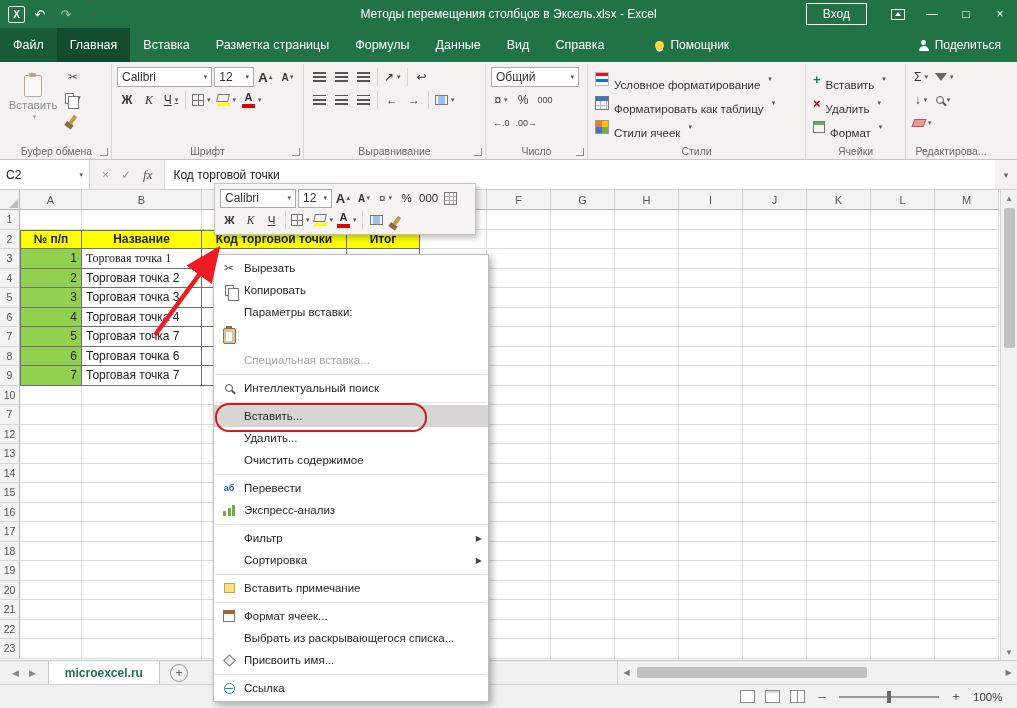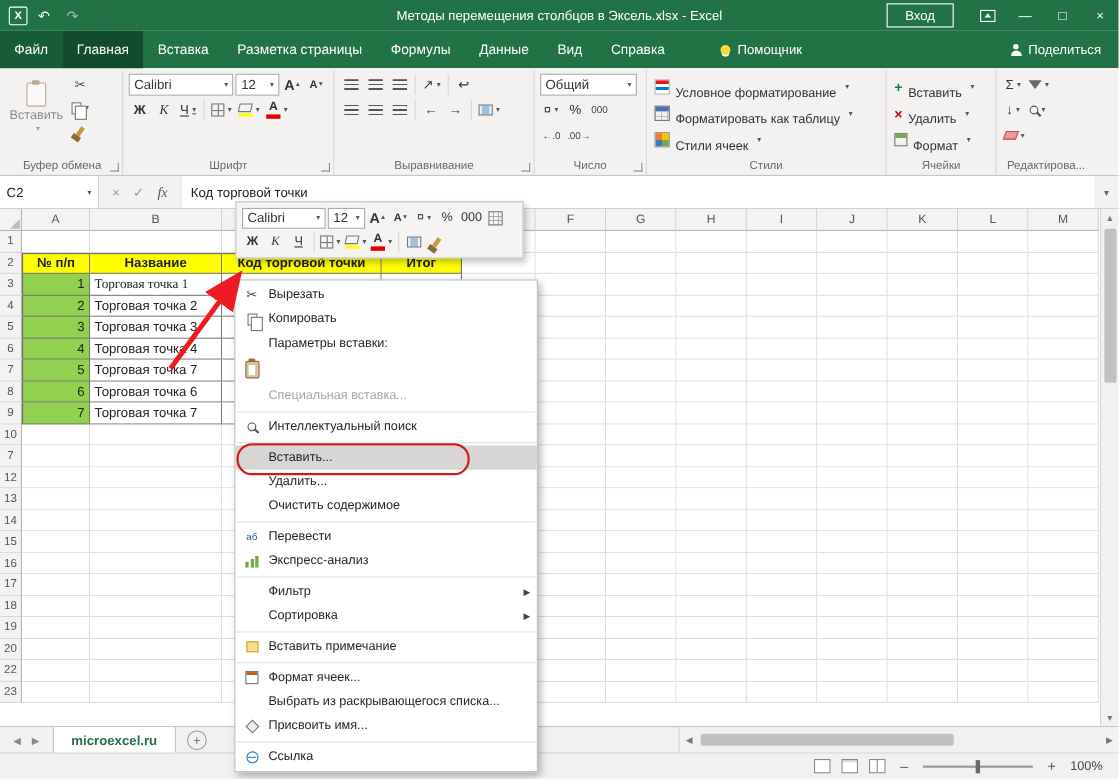--- a/index.html
+++ b/index.html
@@ -148,21 +148,21 @@
   .mic{width:30px;display:flex;justify-content:center;align-items:center;flex:none;}
   .mil{flex:1;white-space:nowrap;overflow:hidden;}
   .mi.disabled .mil{color:#a6a6a6;}
   .mi.hl{background:#d8d6d4;}
   .mia{font-size:8px;color:#444;margin-left:auto;}
   .msep{height:1px;background:#e1e1e1;margin:2.5px 1px;}
   .mi.circled::after{content:"";position:absolute;left:1px;top:-2px;width:208px;height:25px;border:2.5px solid #d21a1a;border-radius:14px;pointer-events:none;}
   .i-paste{width:13px;height:16px;border:1.5px solid #8b6f47;background:#d8c39a;border-radius:2px;position:relative;display:inline-block;}
   .i-paste::before{content:"";position:absolute;top:-3px;left:2px;width:6px;height:3px;background:#8b6f47;}
   .i-paste::after{content:"";position:absolute;left:2px;top:3px;width:6px;height:9px;background:#fff;}
-  .i-trn{font-size:9px;color:#2b579a;font-weight:normal;}
+  .i-trn{font-size:9px;color:#2b579a;font-weight:bold;}
   .i-qa{width:12px;height:11px;background:linear-gradient(to top,#70ad47 0 5px,transparent 5px) left/3px 100% no-repeat,linear-gradient(to top,#70ad47 0 8px,transparent 8px) center/3px 100% no-repeat,linear-gradient(to top,#70ad47 0 11px,transparent 11px) right/3px 100% no-repeat;display:inline-block;}
   .i-note{width:11px;height:10px;background:#ffe08a;border:1px solid #c8a23c;position:relative;display:inline-block;}
   .i-fc{width:12px;height:12px;border:1px solid #777;background:linear-gradient(#c55a11 0 3px,transparent 3px);display:inline-block;}
   .i-tag{width:9px;height:9px;border:1px solid #777;transform:rotate(45deg);display:inline-block;background:#eee;}
   .i-glb{width:11px;height:11px;border:1.5px solid #2b7cd3;border-radius:50%;position:relative;display:inline-block;}
   .i-glb::after{content:"";position:absolute;left:0;top:4px;width:8px;height:1.5px;background:#2b7cd3;}
 
   
   .arrowsvg{position:absolute;left:130px;top:235px;z-index:40;pointer-events:none;}
 </style>
@@ -784,20 +784,36 @@
           <div class="cell" style="width: 64px;"></div>
           <div class="cell" style="width: 64px;"></div>
           <div class="cell" style="width: 64px;"></div>
           <div class="cell" style="width: 64px;"></div>
           <div class="cell" style="width: 64px;"></div>
           <div class="cell" style="width: 64px;"></div>
           <div class="cell" style="width: 64px;"></div>
           <div class="cell" style="width: 64px;"></div>
         </div>
         <div class="grow">
+          <div class="rowh">21</div>
+          <div class="cell" style="width: 62px;"></div>
+          <div class="cell" style="width: 120px;"></div>
+          <div class="cell" style="width: 145px;"></div>
+          <div class="cell" style="width: 73px;"></div>
+          <div class="cell" style="width: 67px;"></div>
+          <div class="cell" style="width: 64px;"></div>
+          <div class="cell" style="width: 64px;"></div>
+          <div class="cell" style="width: 64px;"></div>
+          <div class="cell" style="width: 64px;"></div>
+          <div class="cell" style="width: 64px;"></div>
+          <div class="cell" style="width: 64px;"></div>
+          <div class="cell" style="width: 64px;"></div>
+          <div class="cell" style="width: 64px;"></div>
+        </div>
+        <div class="grow">
           <div class="rowh">22</div>
           <div class="cell" style="width: 62px;"></div>
           <div class="cell" style="width: 120px;"></div>
           <div class="cell" style="width: 145px;"></div>
           <div class="cell" style="width: 73px;"></div>
           <div class="cell" style="width: 67px;"></div>
           <div class="cell" style="width: 64px;"></div>
           <div class="cell" style="width: 64px;"></div>
           <div class="cell" style="width: 64px;"></div>
           <div class="cell" style="width: 64px;"></div>

